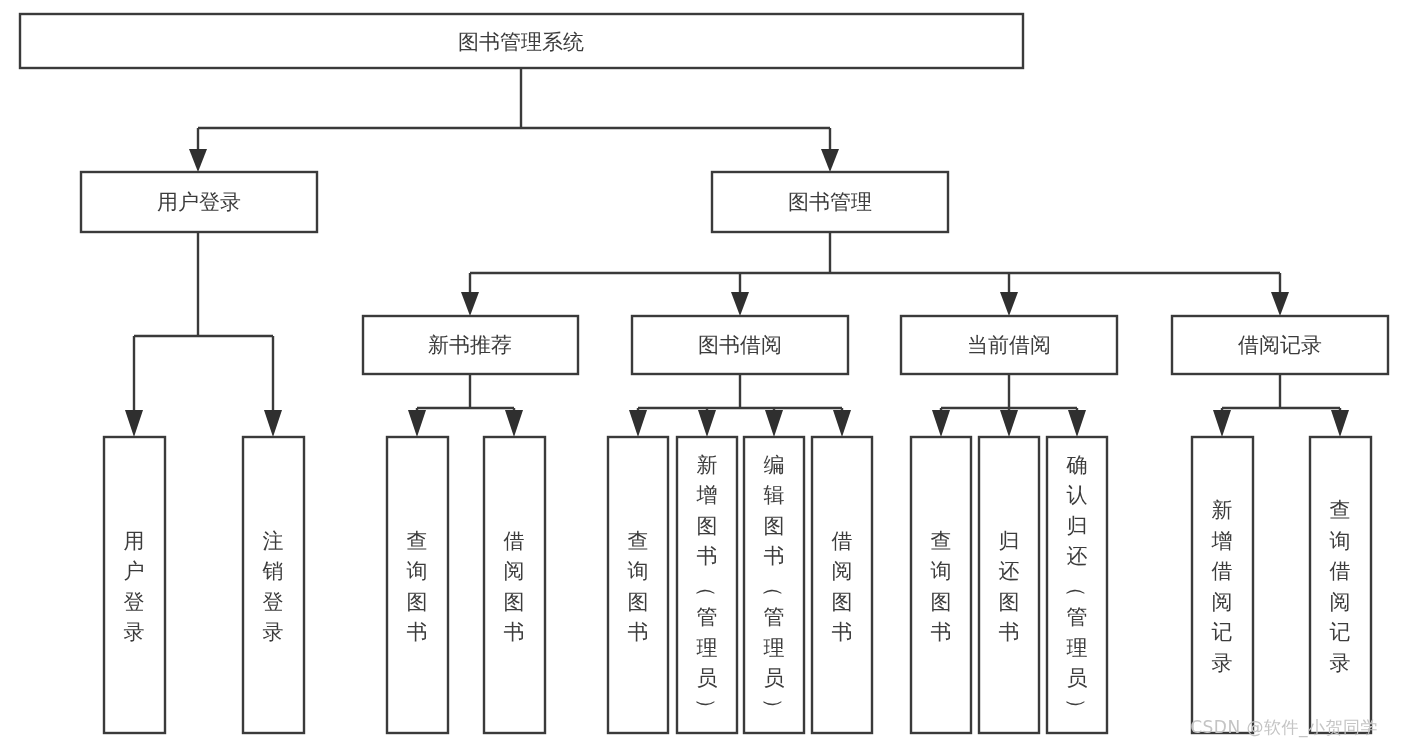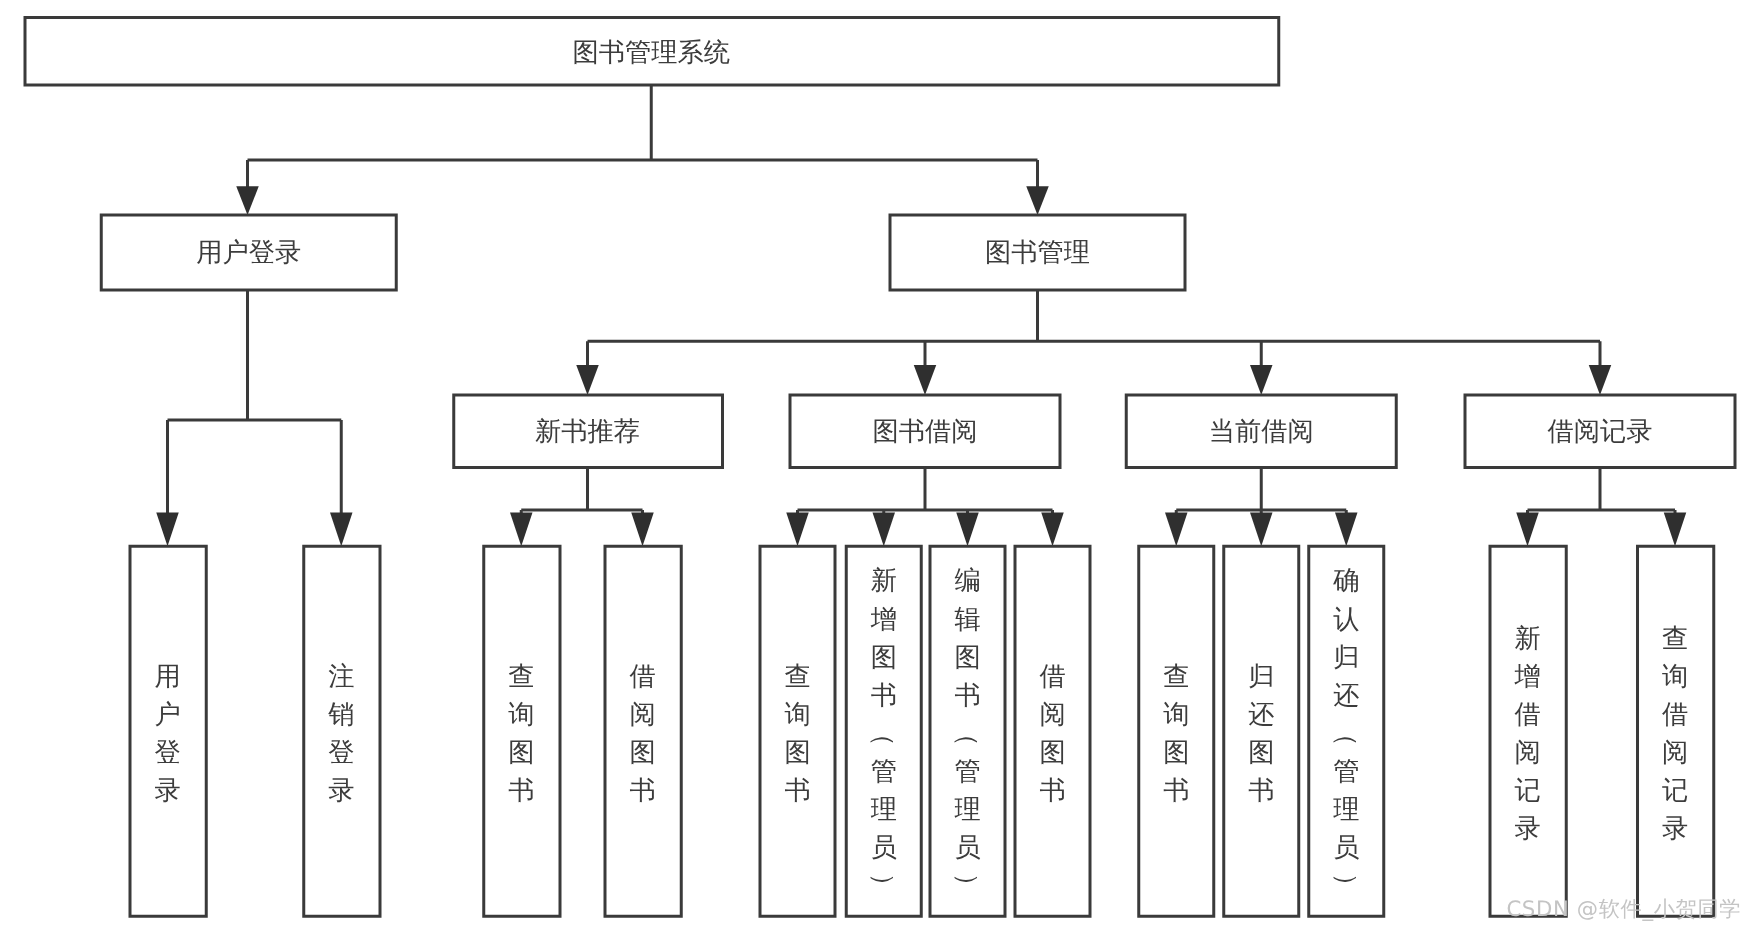--- a/index.html
+++ b/index.html
@@ -51,21 +51,21 @@
     dominant-baseline: middle;
   }
   .node-label-vertical {
     fill: #3c3c3c;
     font-family: "DejaVu Sans", "Liberation Sans", sans-serif;
     font-size: 21px;
     text-anchor: middle;
   }
   .watermark {
     position: absolute;
-    right: 12px;
+    right: 27px;
     bottom: 8px;
     font-family: "DejaVu Sans", "Liberation Sans", sans-serif;
     font-size: 17px;
     color: #c4c4c4;
     letter-spacing: 0.5px;
     white-space: nowrap;
     user-select: none;
   }
 </style>
 </head>

